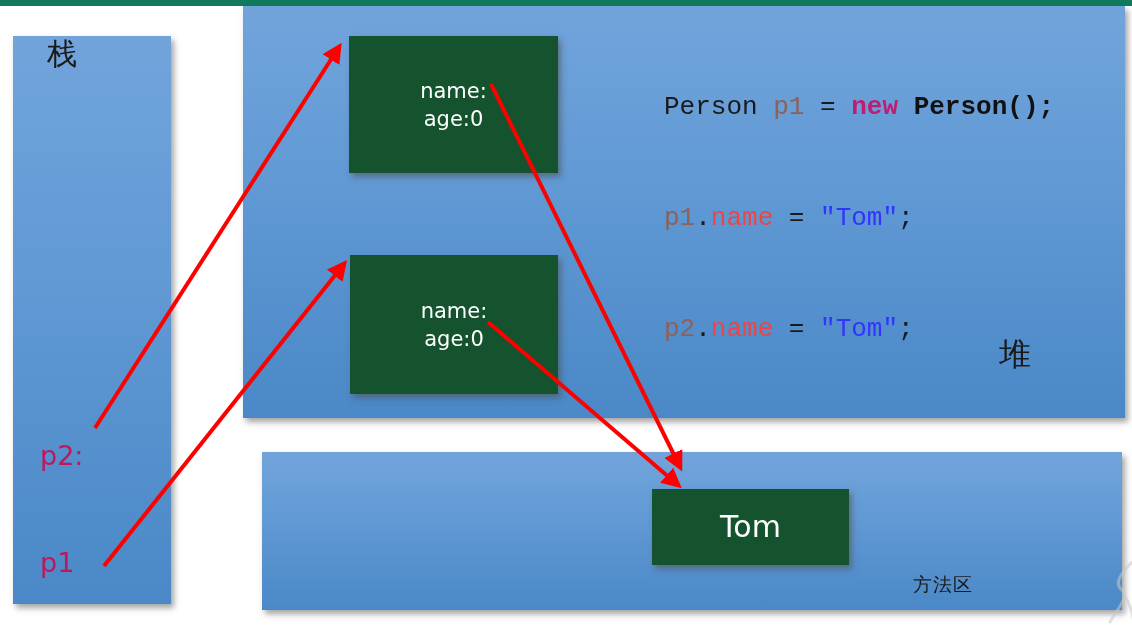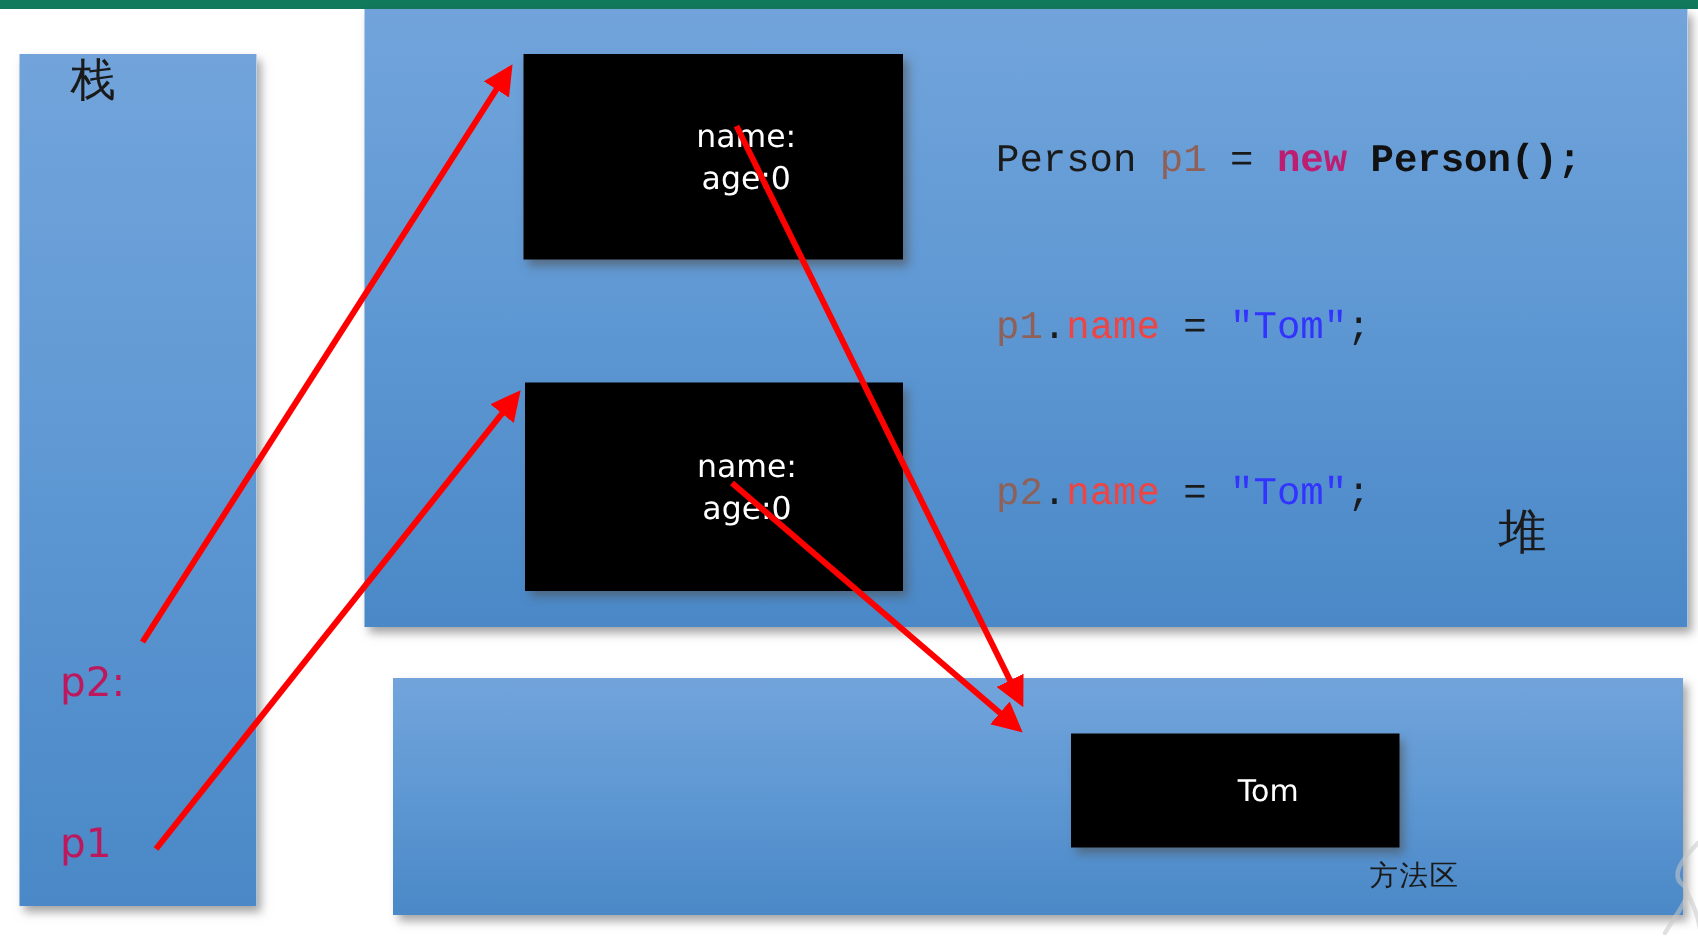--- a/index.html
+++ b/index.html
@@ -30,28 +30,28 @@
   .method-label{left:913px;top:575px;font-size:19px;}
 
   .stack-var{
     position:absolute;color:#be185d;font-size:27px;line-height:1;
   }
   .var-p2{left:40px;top:442px;}
   .var-p1{left:40px;top:549px;}
 
   
   .obj-box{
-    position:absolute;background:#000000;
+    position:absolute;background:#14532d;
     box-shadow:3px 4px 6px rgba(80,80,80,0.6);
     display:flex;flex-direction:column;align-items:center;justify-content:center;
-    color:#ffffff;font-size:21px;line-height:28px;text-align:center;padding-left:44px;
+    color:#ffffff;font-size:21px;line-height:28px;text-align:center;
   }
   .obj-box1{left:349px;top:36px;width:209px;height:137px;}
   .obj-box2{left:350px;top:255px;width:208px;height:139px;}
-  .tom-box{left:714px;top:489px;width:175px;height:76px;font-size:20px;}
+  .tom-box{left:652px;top:489px;width:197px;height:76px;font-size:30px;}
 
   
   .code{
     position:absolute;left:664px;top:15px;
     font-family:Liberation Mono, monospace;
     font-size:26px;line-height:37px;white-space:pre;
   }
   .code span{white-space:pre;}
   .tok-plain{color:#1a1a1a;}
   .tok-var{color:#8f6057;}

